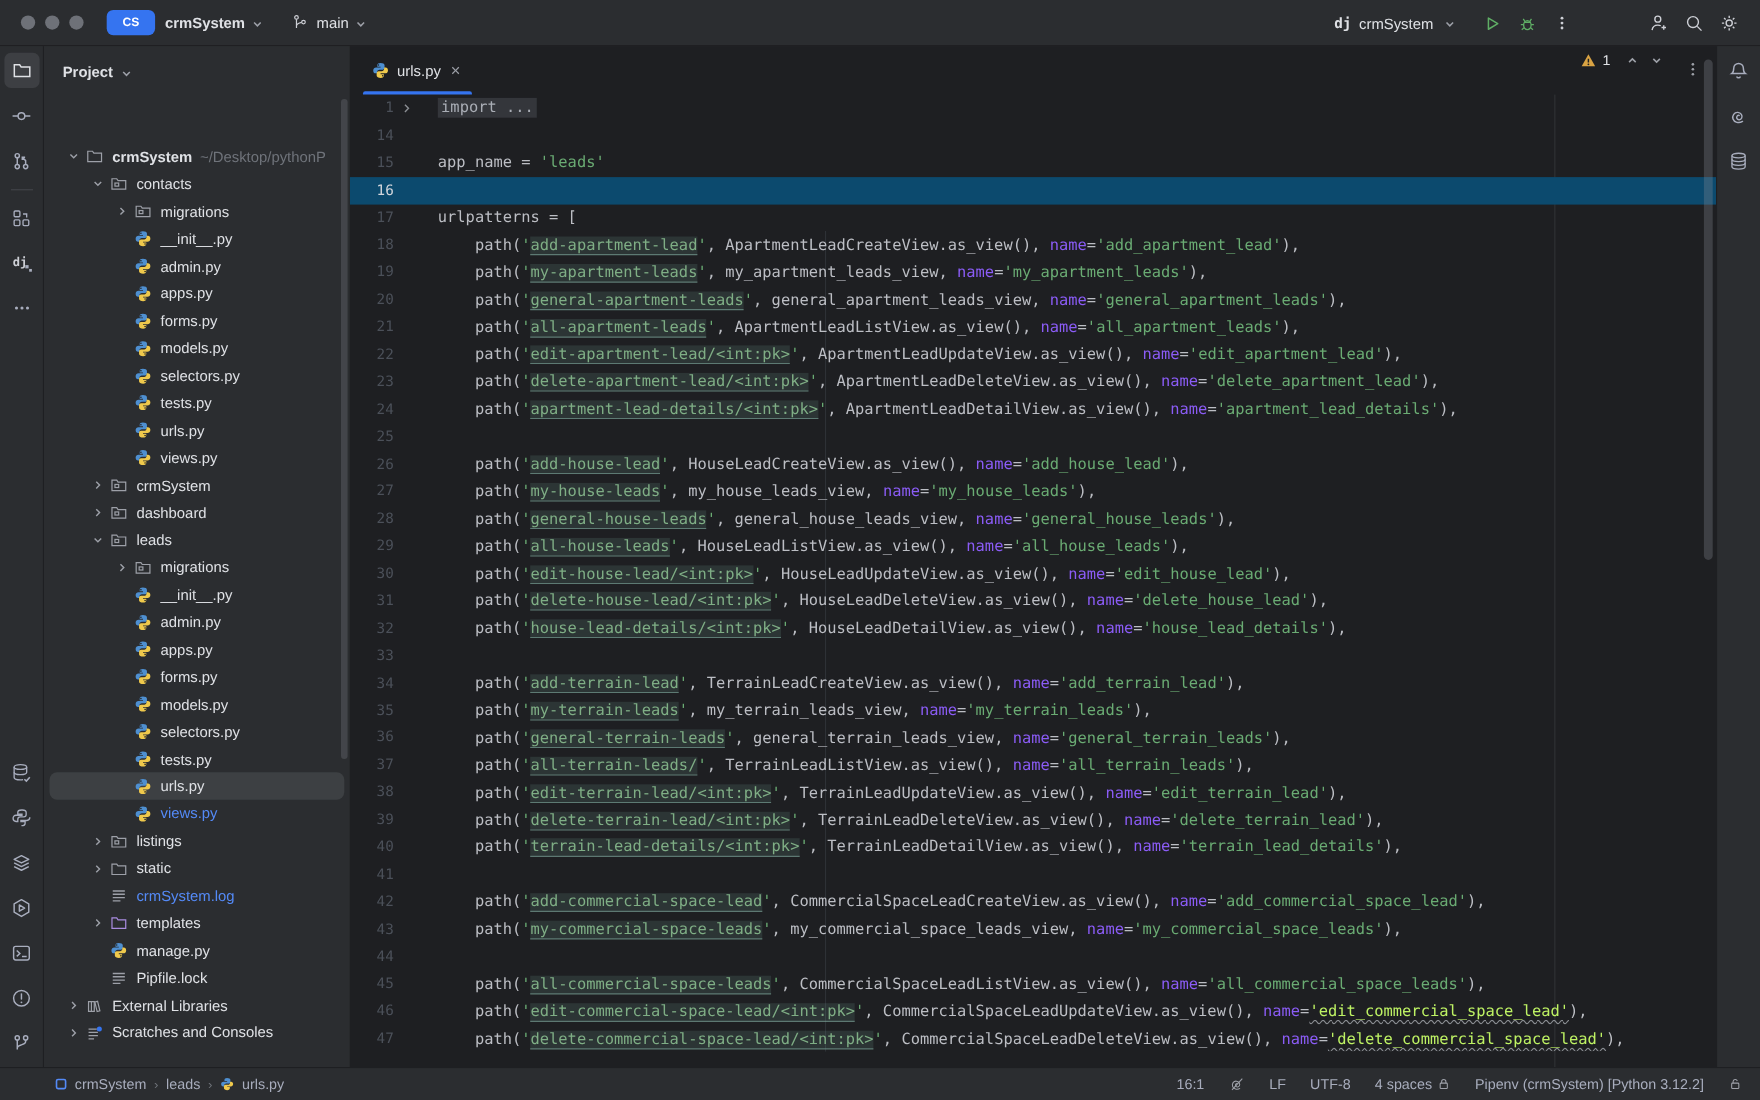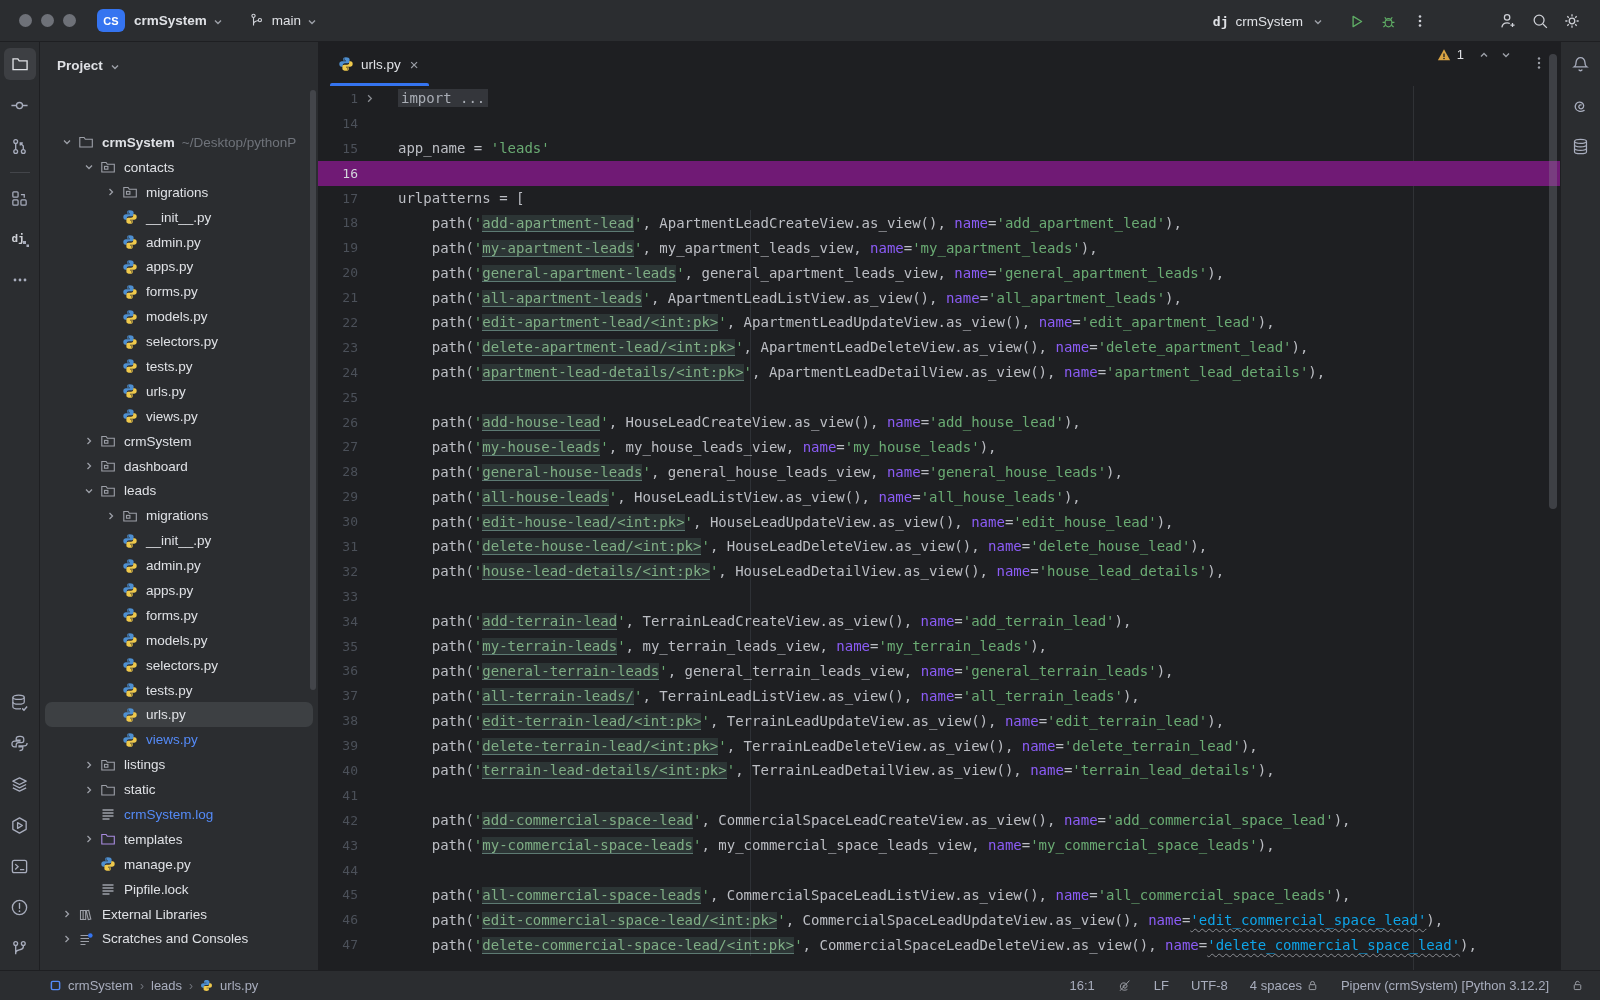--- a/index.html
+++ b/index.html
@@ -5,21 +5,21 @@
   * { margin:0; padding:0; box-sizing:border-box; }
   html,body { width:1600px; height:1000px; overflow:hidden; background:#1e1f22;
               font-family:"Liberation Sans","DejaVu Sans",sans-serif; }
   .window { position:relative; width:1600px; height:1000px; background:#2b2d30; }
 
   
   .titlebar { position:absolute; top:0; left:0; right:0; height:42px; background:#2b2d30;
               display:flex; align-items:center; border-bottom:1px solid #1e1f22; }
   .traffic { display:flex; gap:9px; margin-left:19px; }
   .traffic span { width:13px; height:13px; border-radius:50%; background:#6e7178; display:block; }
-  .proj-badge { width:28px; height:23px; border-radius:6px; background:#3574f0; color:#fff;
+  .proj-badge { width:44px; height:23px; border-radius:6px; background:#3574f0; color:#fff;
                 font-size:11px; font-weight:bold; display:flex; align-items:center; justify-content:center;
                 margin-left:21px; }
   .tb-text { color:#dfe1e5; font-size:13.5px; font-weight:600; margin-left:9px; }
   .tb-chev { margin:2px 0 0 5px; }
   .tb-group { display:flex; align-items:center; margin-left:24px; }
   .tb-right { position:absolute; right:0; top:0; height:42px; display:flex; align-items:center; gap:4px; padding-right:14px; }
   .dj-label { color:#dfe1e5; font-weight:bold; font-size:13px; font-family:"DejaVu Sans Mono",monospace; }
   .tb-btn { width:28px; height:28px; display:flex; align-items:center; justify-content:center; border-radius:4px; }
   .tb-gap { width:52px; }
 
@@ -52,31 +52,31 @@
   .editor { flex:1; background:#1e1f22; position:relative; overflow:hidden; }
   .tabbar { height:44px; display:flex; align-items:center; position:relative; }
   .tab { margin-left:12px; height:44px; display:flex; align-items:center; gap:7px; padding:0 10px 0 8px;
          position:relative; color:#dfe1e5; font-size:13.5px; }
   .tab .underline { position:absolute; left:0; right:0; bottom:0; height:3px; background:#3574f0; border-radius:2px 2px 0 0; }
   .tab-close { color:#9da0a8; font-size:15px; margin-left:2px; }
   .tab-kebab { position:absolute; right:14px; top:14px; }
 
   .code { position:absolute; top:44px; left:0; right:0; bottom:0; font-family:"DejaVu Sans Mono",monospace; font-size:14px; }
   .code-row { height:24.9px; display:flex; align-items:center; position:relative; }
-  .code-row.current { background:#701a75; }
+  .code-row.current { background:#0c4a6e; }
   .gut-num { width:40px; text-align:right; color:#4b5059; font-size:13px; flex:none; }
   .code-row.current .gut-num { color:#d3d6dc; }
   .gut-fold { width:22px; flex:none; display:flex; justify-content:center; color:#6f737a; }
   .code-text { padding-left:18px; white-space:pre; color:#bcbec4; }
   .c-p { color:#bcbec4; }
   .c-s { color:#6aab73; }
   .c-u { color:#7fae85; background:rgba(120,165,158,.16); border-bottom:1px solid rgba(135,178,165,.55); }
   .c-n { color:#8b5cf6; }
   .c-f { color:#a9adb5; background:#34363b; padding:1px 3px; }
-  .c-w { color:#0ea5e9; text-decoration:underline wavy #8a8d92 1px; text-underline-offset:3px;margin-top:40px; }
+  .c-w { color:#bef264; text-decoration:underline wavy #8a8d92 1px; text-underline-offset:3px;margin-top:40px; }
   .margin-guide { position:absolute; top:0; bottom:0; left:1095px; width:1px; background:#303236; }
   .indent-guide { position:absolute; left:432px; top:124px; bottom:14px; width:1px; background:#2e3136; }
   .inspections { position:absolute; top:5px; right:48px; display:flex; align-items:center; gap:6px;
                  color:#dfe1e5; font-size:13px; }
   .insp-chevs { display:flex; gap:10px; margin-left:8px; color:#9da0a8; }
   .ed-scroll { position:absolute; right:3px; top:12px; width:8px; height:455px;
                background:rgba(140,144,152,.30); border-radius:4px; }
 
   
   .statusbar { position:absolute; left:0; right:0; bottom:0; height:30px; background:#2b2d30;

